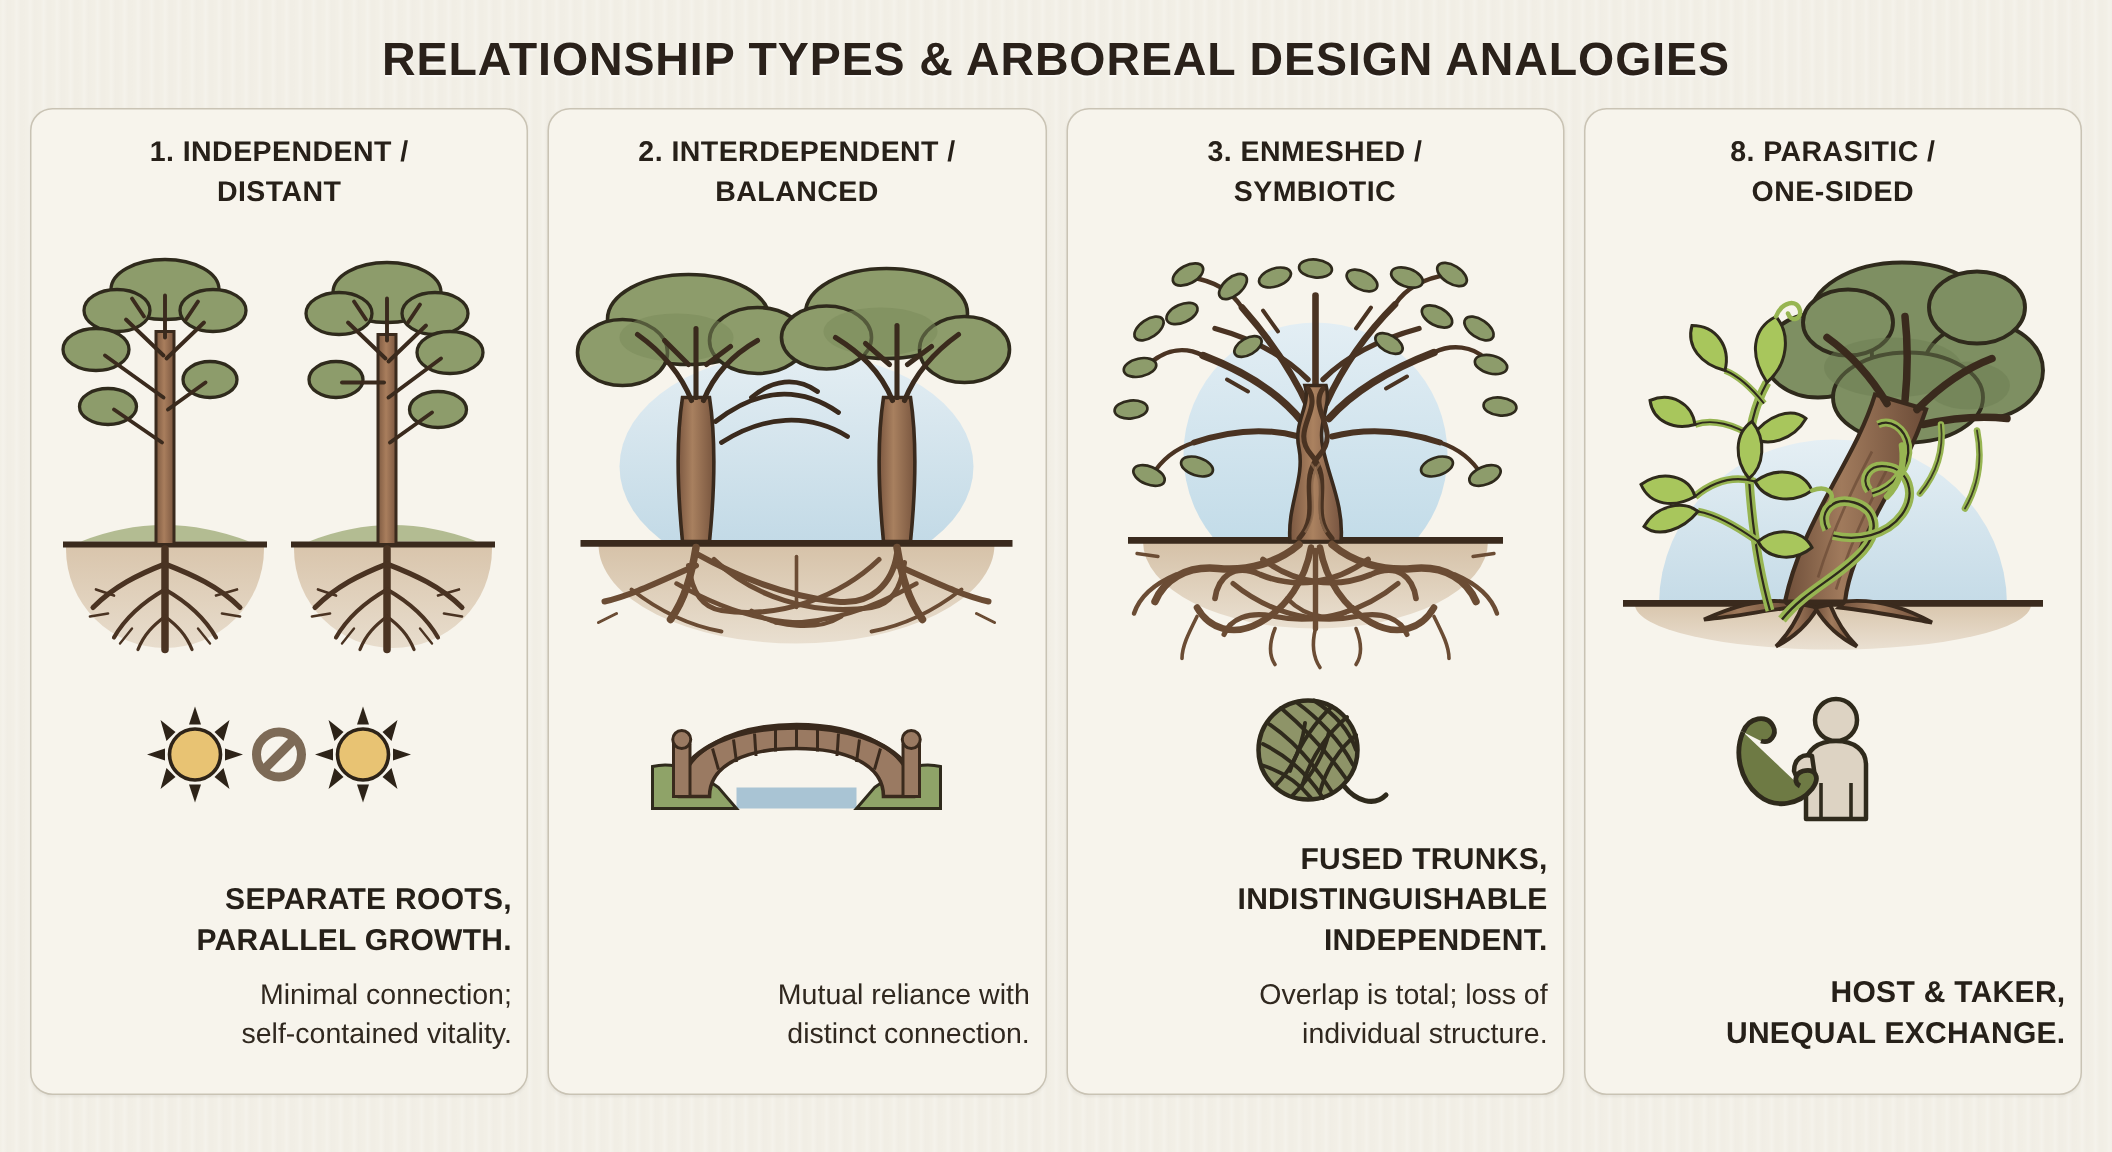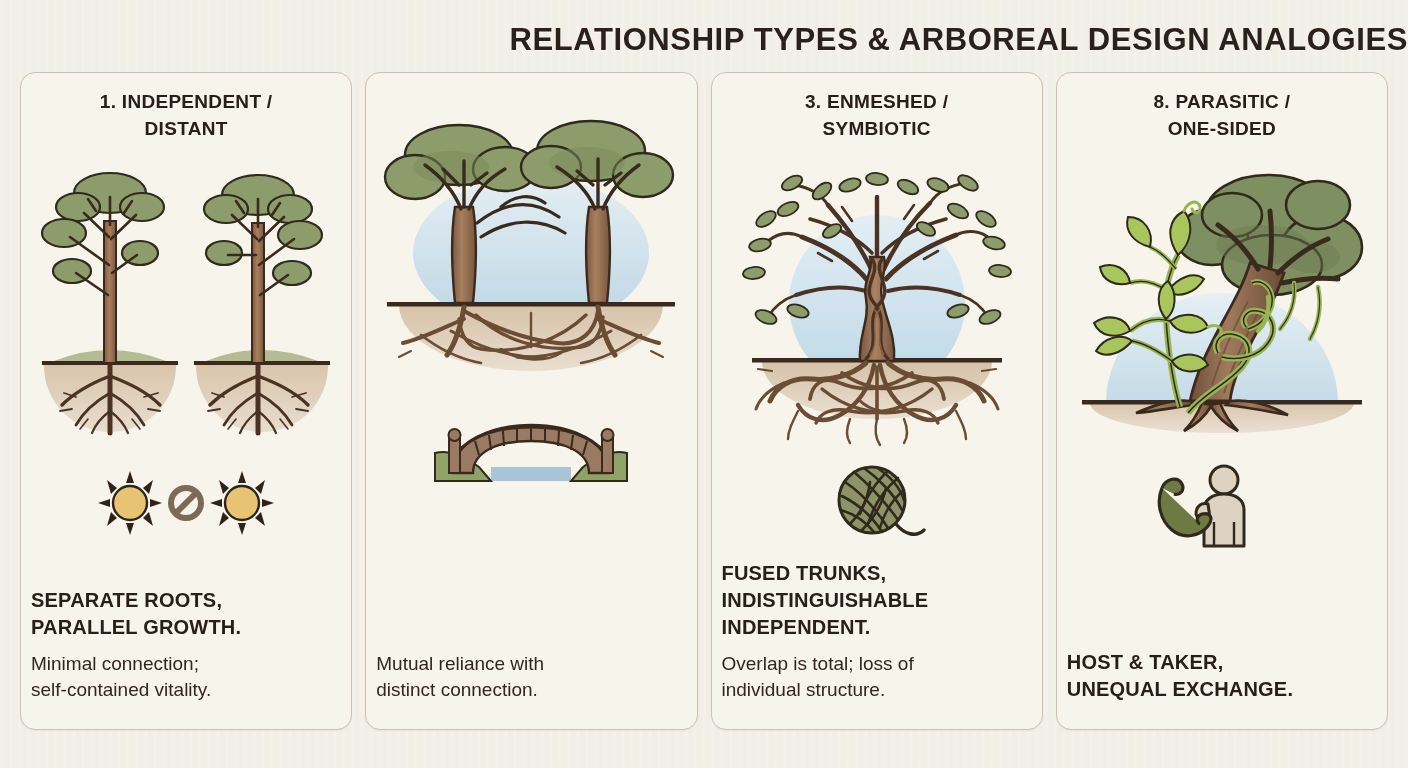--- a/index.html
+++ b/index.html
@@ -28,21 +28,21 @@
         rgba(255,255,255,0.35) 2px,
         rgba(0,0,0,0.012) 5px,
         rgba(255,255,255,0.0) 9px);
     opacity: .55;
     z-index: 0;
   }
 
   .page-title {
     position: relative;
     z-index: 2;
-    text-align: right;
+    text-align: center;
     font-size: 31px;
     font-weight: bold;
     letter-spacing: 0.6px;
     color: #2a211a;
     padding-top: 22px;
     text-shadow: 0 1px 0 rgba(255,255,255,.6);
   }
 
   .cards {
     position: relative;
@@ -93,21 +93,21 @@
     display: flex;
     align-items: center;
     justify-content: center;
     margin-top: 4px;
   }
   .icon-row svg { display: block; }
 
   
   .caption-block {
     margin-top: auto;
-    text-align: left;
+    text-align: right;
     width: 100%;
     padding-bottom: 14px;
   }
   .caption-head {
     font-size: 20px;
     font-weight: bold;
     line-height: 1.35;
     letter-spacing: .2px;
     color: #262019;
   }
@@ -272,20 +272,24 @@
         <span>PARALLEL GROWTH.</span>
       </div>
       <div class="caption-sub">
         <span>Minimal connection;</span><br>
         <span>self-contained vitality.</span>
       </div>
     </div>
   </section>
 
   <section class="card">
+    <div class="card-title">
+      <span>2. INTERDEPENDENT /</span><br>
+      <span>BALANCED</span>
+    </div>
 
     <div class="illustration">
       <svg width="300" height="290" viewBox="0 0 300 290">
         <defs>
           <linearGradient id="sky2" x1="0" y1="0" x2="0" y2="1">
             <stop offset="0%" stop-color="#e4eef3"></stop>
             <stop offset="100%" stop-color="#bcd6e4"></stop>
           </linearGradient>
           <linearGradient id="soil2" x1="0" y1="0" x2="0" y2="1">
             <stop offset="0%" stop-color="#d6c2a8"></stop>

